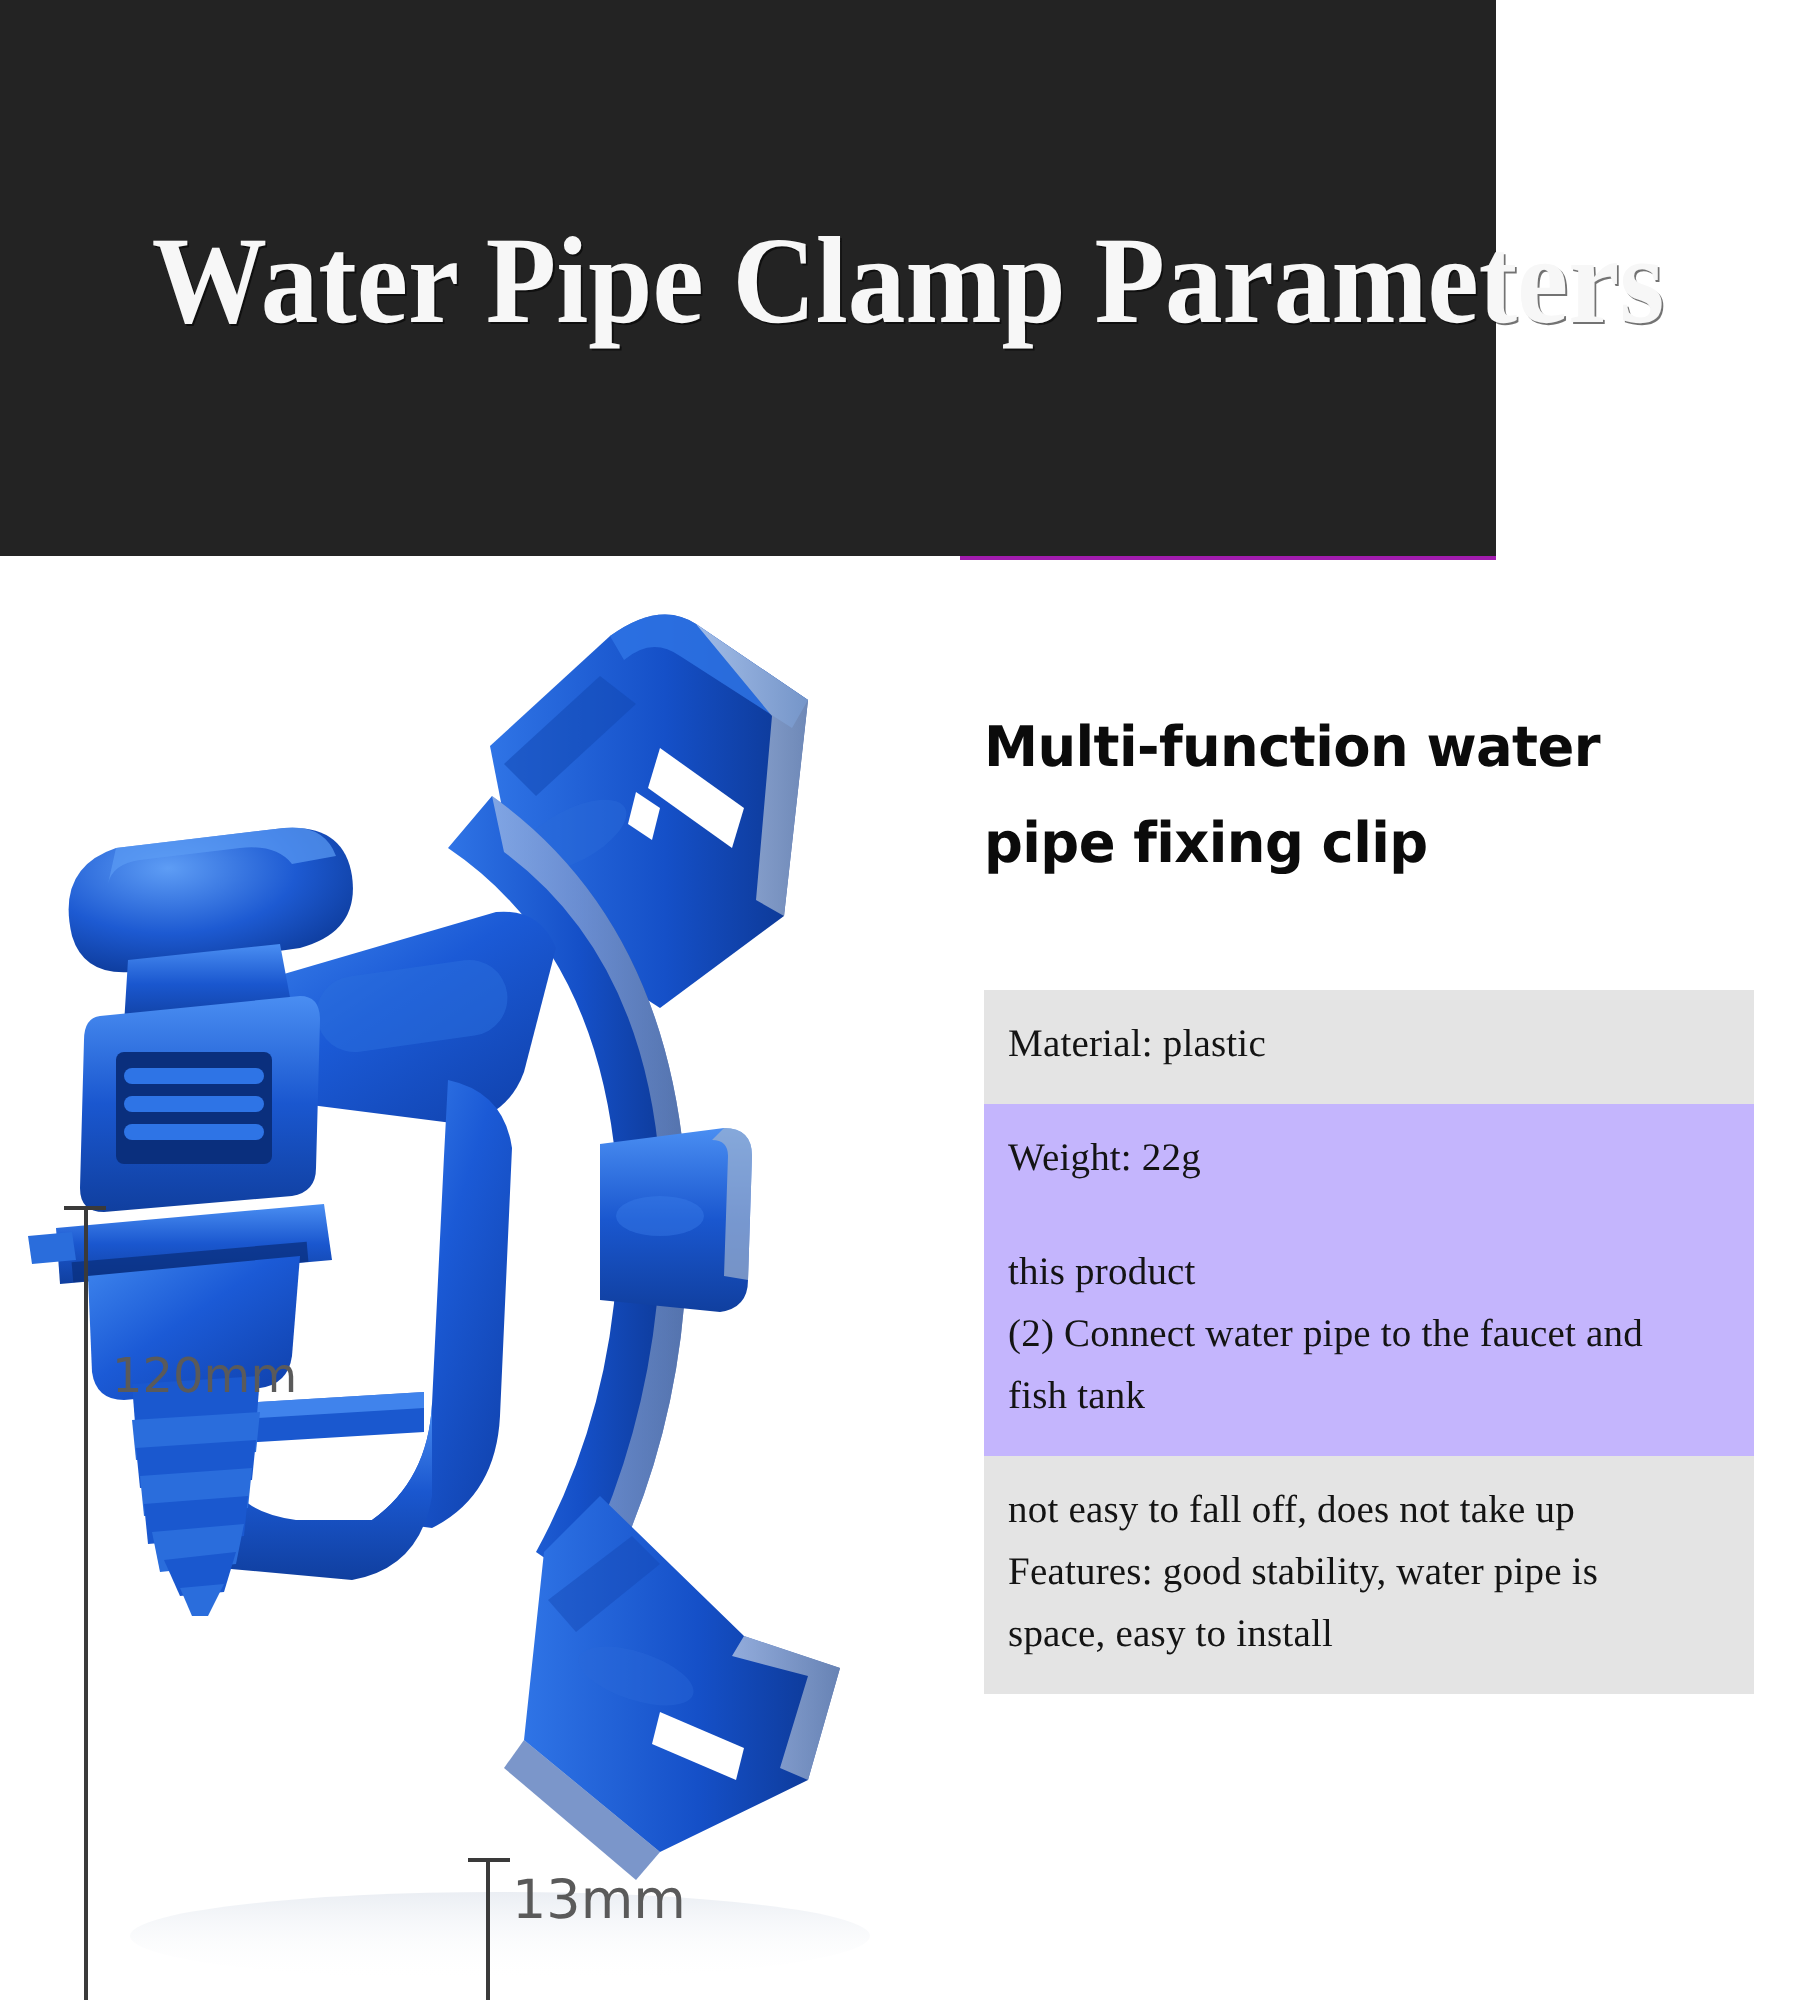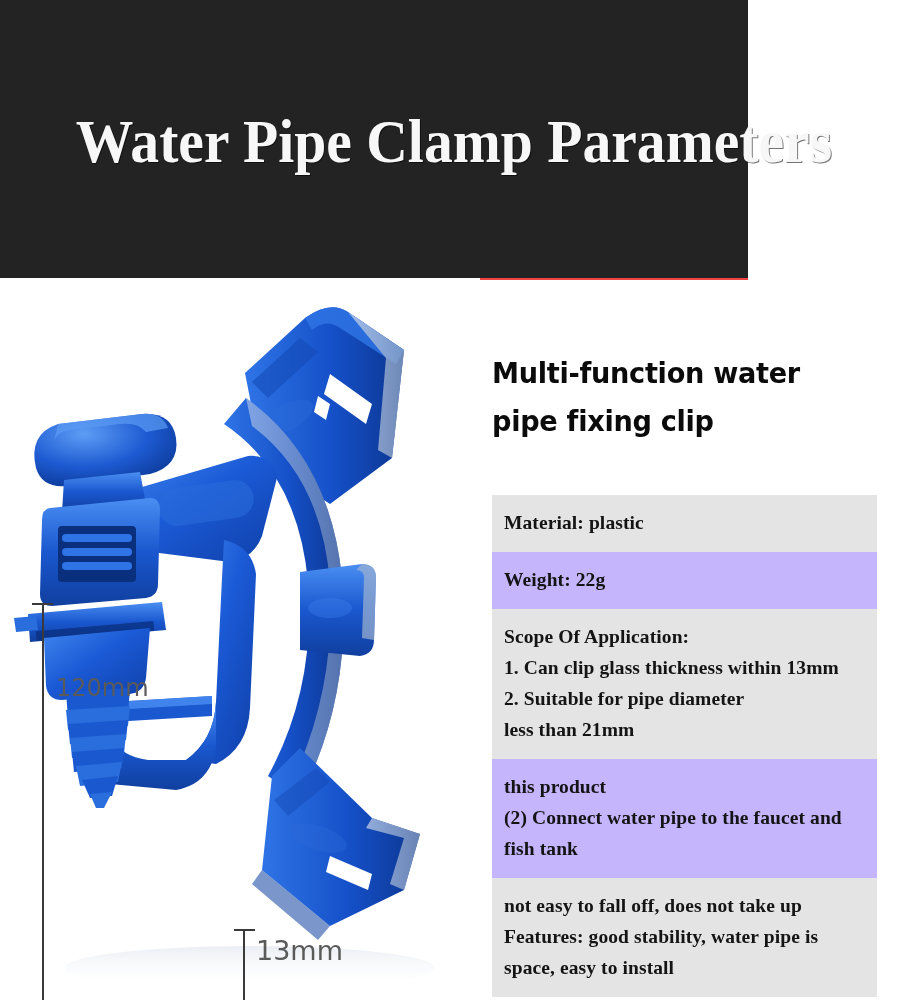--- a/index.html
+++ b/index.html
@@ -9,21 +9,21 @@
     font-family:"Liberation Sans", sans-serif;
     overflow:hidden;
     position:relative;
   }
   #page{position:relative;width:908px;height:1000px;overflow:hidden;background:#fff;}
 
   
   .banner{
     position:absolute;left:0;top:0;width:748px;height:278px;
     background:#232323;
-    border-bottom:2px solid #ef4444;
+    border-bottom:2px solid #a21caf;
   }
   .banner-title{
     position:absolute;left:0;top:106px;width:908px;
     text-align:center;
     font-family:"Liberation Serif", serif;
     font-weight:bold;
     font-size:62px;
     line-height:70px;
     color:#f7f7f7;
     letter-spacing:0px;
@@ -65,21 +65,21 @@
     color:#0b0b0b;
     letter-spacing:-0.3px;
   }
   .spec-heading span{display:block;transform:scaleX(0.97);transform-origin:left center;}
 
   .spec-rows{position:absolute;left:0;top:217px;width:385px;}
   .spec-row{
     box-sizing:border-box;
     padding:12px 0 14px 12px;
     font-family:"Liberation Serif", serif;
-    font-weight:bold;
+    font-weight:normal;
     font-size:19.5px;
     line-height:31px;
     color:#141414;
     letter-spacing:0.1px;
   }
   .spec-row.shaded{background:#e4e4e4;}
   .spec-row.plain{background:#c4b5fd;}
   .spec-row .line{display:block;white-space:nowrap;}
 </style>
 </head>
@@ -227,26 +227,20 @@
       <span>Multi-function water</span>
       <span>pipe fixing clip</span>
     </div>
     <div class="spec-rows" id="spec-rows">
         <div class="spec-row shaded">
           <span class="line">Material: plastic</span>
         </div>
         <div class="spec-row plain">
           <span class="line">Weight: 22g</span>
         </div>
-        <div class="spec-row shaded">
-          <span class="line">Scope Of Application:</span>
-          <span class="line">1. Can clip glass thickness within 13mm</span>
-          <span class="line">2. Suitable for pipe diameter</span>
-          <span class="line">less than 21mm</span>
-        </div>
         <div class="spec-row plain">
           <span class="line">this product</span>
           <span class="line">(2) Connect water pipe to the faucet and</span>
           <span class="line">fish tank</span>
         </div>
         <div class="spec-row shaded">
           <span class="line">not easy to fall off, does not take up</span>
           <span class="line">Features: good stability, water pipe is</span>
           <span class="line">space, easy to install</span>
         </div>

